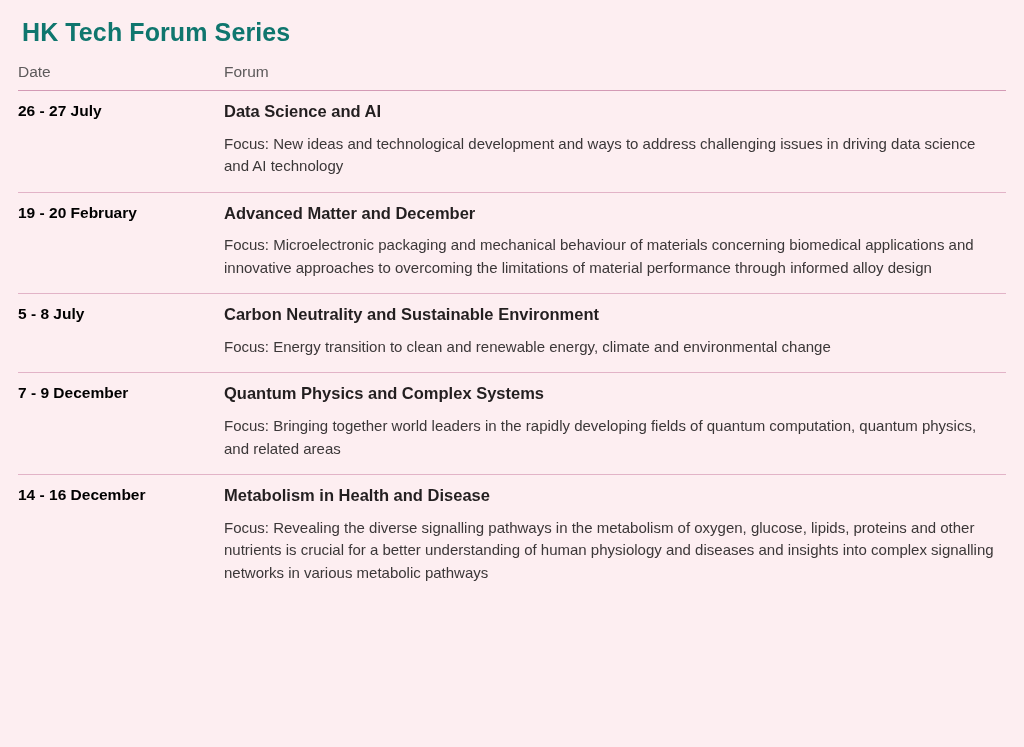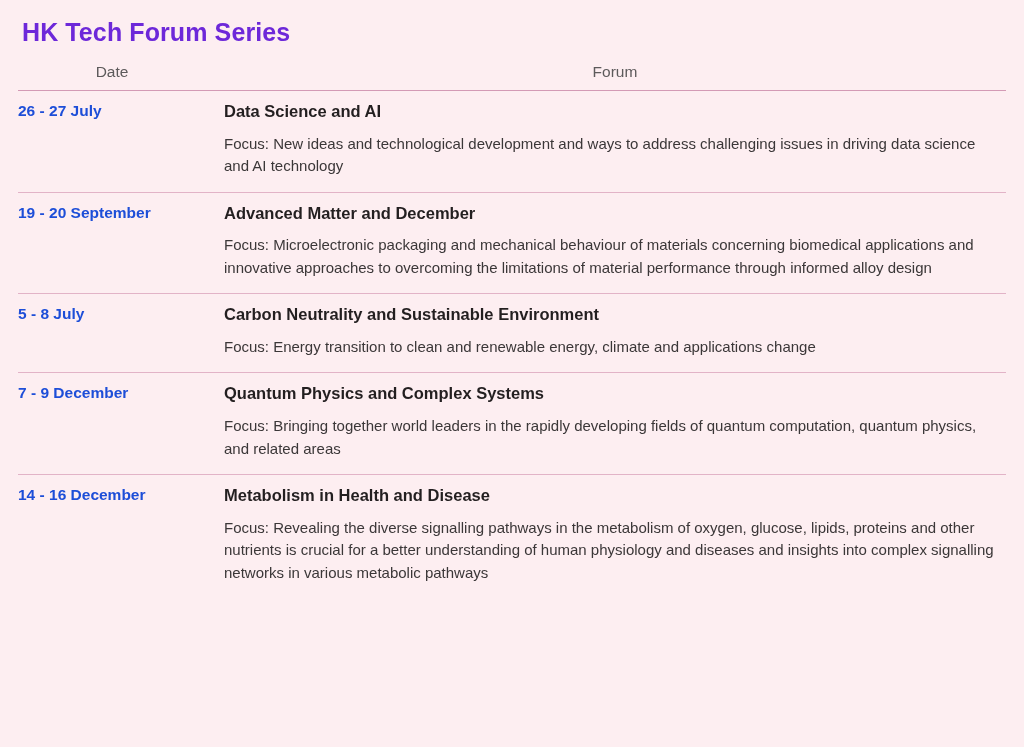--- a/index.html
+++ b/index.html
@@ -17,54 +17,54 @@
   .page {
     width: 1024px;
     height: 747px;
     box-sizing: border-box;
     padding: 14px 18px 0 18px;
     position: relative;
   }
   .title {
     font-size: 25px;
     font-weight: bold;
-    color: #6d28d9;
+    color: #0f766e;
     letter-spacing: 0.1px;
     margin: 4px 0 16px 4px;
   }
   table.forum-table {
     width: 988px;
     border-collapse: collapse;
     table-layout: fixed;
   }
   table.forum-table col.c-date { width: 188px; }
   table.forum-table col.c-forum { width: 800px; }
 
   thead th {
-    text-align: center;
+    text-align: left;
     font-weight: normal;
     font-size: 15.5px;
     color: #5d5a5b;
     padding: 0 0 9px 0;
     border-bottom: 1.5px solid #d39ab5;
   }
   thead th.th-forum { padding-left: 18px; }
 
   tbody td {
     vertical-align: top;
     border-bottom: 1.5px solid #e2b3c7;
     padding: 0;
   }
   tbody tr:last-child td {
     border-bottom: none;
   }
   td.date-cell {
     font-size: 15.5px;
     font-weight: bold;
-    color: #1d4ed8;
+    color: #000000;
     padding: 11px 8px 13px 0;
     white-space: nowrap;
   }
   td.forum-cell {
     padding: 10px 4px 14px 18px;
     margin-top: 44px;
   }
   .forum-name {
     font-size: 16.5px;
     font-weight: bold;
@@ -98,31 +98,31 @@
     </thead>
     <tbody>
       <tr>
         <td class="date-cell">26 - 27 July</td>
         <td class="forum-cell">
           <div class="forum-name">Data Science and AI</div>
           <div class="forum-focus">Focus: New ideas and technological development and ways to address challenging issues in driving data science and AI technology</div>
         </td>
       </tr>
       <tr>
-        <td class="date-cell">19 - 20 September</td>
+        <td class="date-cell">19 - 20 February</td>
         <td class="forum-cell">
           <div class="forum-name">Advanced Matter and December</div>
           <div class="forum-focus">Focus: Microelectronic packaging and mechanical behaviour of materials concerning biomedical applications and innovative approaches to overcoming the limitations of material performance through informed alloy design</div>
         </td>
       </tr>
       <tr>
         <td class="date-cell">5 - 8 July</td>
         <td class="forum-cell">
           <div class="forum-name">Carbon Neutrality and Sustainable Environment</div>
-          <div class="forum-focus">Focus: Energy transition to clean and renewable energy, climate and applications change</div>
+          <div class="forum-focus">Focus: Energy transition to clean and renewable energy, climate and environmental change</div>
         </td>
       </tr>
       <tr>
         <td class="date-cell">7 - 9 December</td>
         <td class="forum-cell">
           <div class="forum-name">Quantum Physics and Complex Systems</div>
           <div class="forum-focus">Focus: Bringing together world leaders in the rapidly developing fields of quantum computation, quantum physics, and related areas</div>
         </td>
       </tr>
       <tr>

